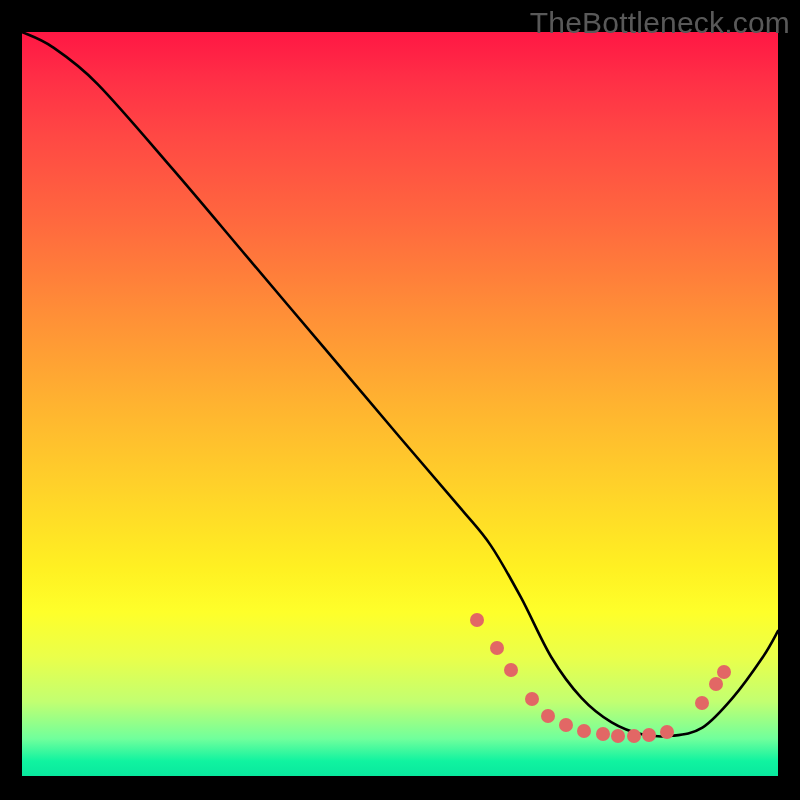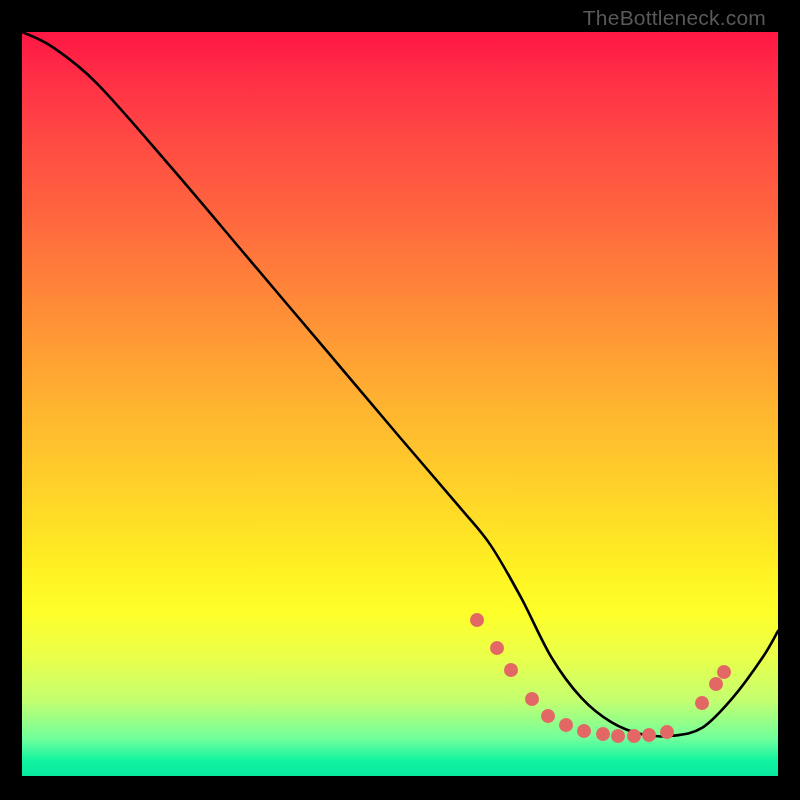--- a/index.html
+++ b/index.html
@@ -12,23 +12,23 @@
   }
   .outer {
     width: 800px;
     height: 800px;
     background: #000;
     position: relative;
   }
   .watermark {
     position: absolute;
     top: 6px;
-    right: 34px;
+    right: 10px;
     font-family: Arial, Helvetica, sans-serif;
-    font-size: 21px;
+    font-size: 30px;
     font-weight: 500;
     color: #595959;
     letter-spacing: 0.2px;
     z-index: 20;
   }
   .plot {
     position: absolute;
     left: 22px;
     top: 32px;
     width: 756px;

